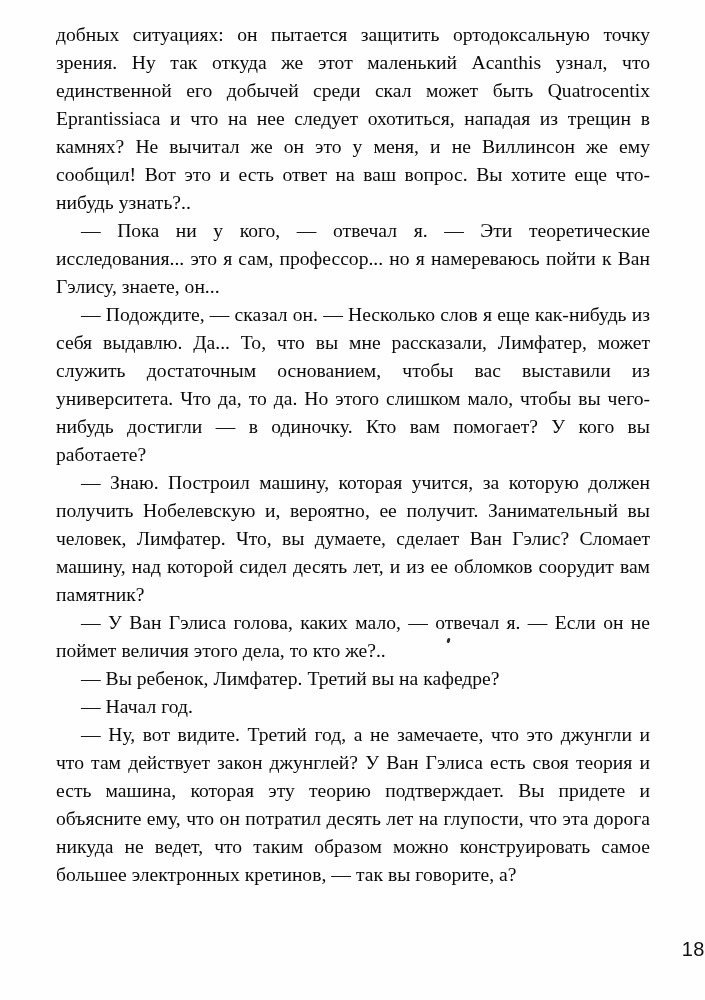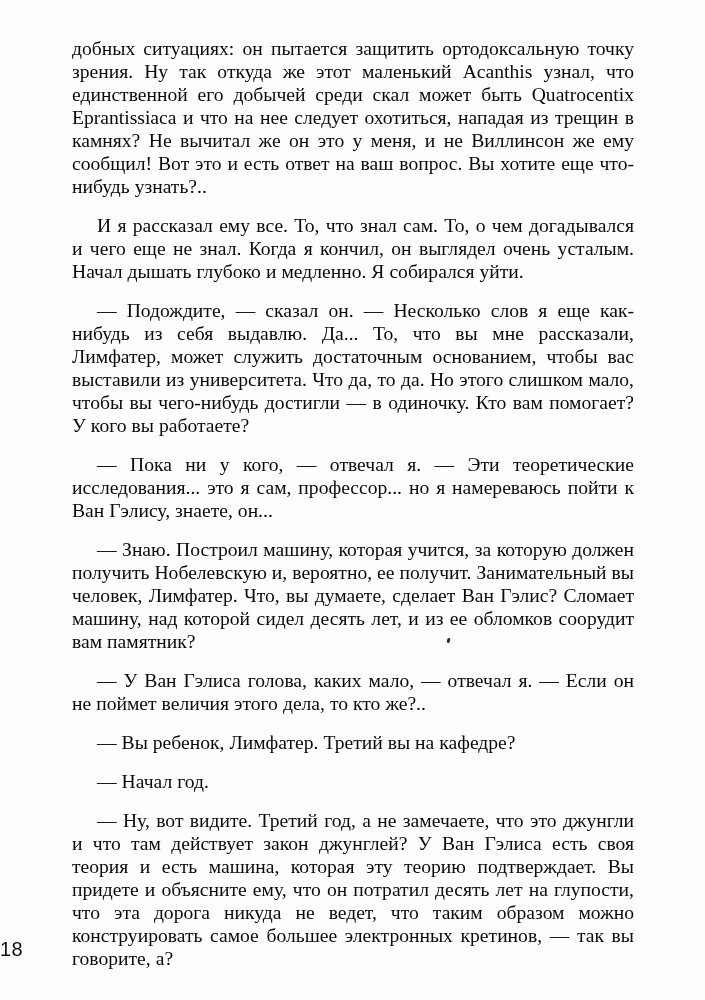--- a/index.html
+++ b/index.html
@@ -25,45 +25,45 @@
   }
 
   #textblock {
     position: absolute;
     left: 56px;
     top: 21px;
     width: 594px;
   }
 
   p.para {
-    margin: 16px;
+    margin: 0;
     padding: 0;
     text-align: justify;
     text-justify: inter-word;
     font-size: 19.6px;
-    line-height: 23px;
+    line-height: 28px;
     color: #0a0a0a;
     text-indent: 25px;
     -webkit-hyphens: none;
     hyphens: none;
     word-spacing: 0.1px;
   }
 
   p.para.nofirst {
     text-indent: 0;
   }
 
   
 
   #page-number {
     position: absolute;
     left: 0;
     top: 938px;
     width: 705px;
-    text-align: left;
+    text-align: right;
     font-family: "Liberation Sans", "DejaVu Sans", sans-serif;
     font-size: 20px;
     color: #111111;
     letter-spacing: 0.5px;
   }
 
   
   .speck {
     position: absolute;
     background: #2b2b2b;
@@ -77,23 +77,22 @@
     transform: rotate(18deg);
   }
 </style>
 </head>
 <body>
 
 <div id="page">
 
   <div id="textblock">
     <p class="para nofirst">добных ситуациях: он пытается защитить ортодоксальную точку зрения. Ну так откуда же этот маленький Acanthis узнал, что единственной его добычей среди скал может быть Quatrocentix Eprantissiaca и что на нее следует охотиться, нападая из трещин в камнях? Не вычитал же он это у меня, и не Виллинсон же ему сообщил! Вот это и есть ответ на ваш вопрос. Вы хотите еще что-нибудь узнать?..</p>
-    <p class="para">И я рассказал ему все. То, что знал сам. То, о чем догадывался и чего еще не знал. Когда я кончил, он выглядел очень усталым. Начал дышать глубоко и медленно. Я собирался уйти.</p>
+    <p class="para">— Пока ни у кого, — отвечал я. — Эти теоретические исследования... это я сам, профессор... но я намереваюсь пойти к Ван Гэлису, знаете, он...</p>
     <p class="para">— Подождите, — сказал он. — Несколько слов я еще как-нибудь из себя выдавлю. Да... То, что вы мне рассказали, Лимфатер, может служить достаточным основанием, чтобы вас выставили из университета. Что да, то да. Но этого слишком мало, чтобы вы чего-нибудь достигли — в одиночку. Кто вам помогает? У кого вы работаете?</p>
-    <p class="para">— Пока ни у кого, — отвечал я. — Эти теоретические исследования... это я сам, профессор... но я намереваюсь пойти к Ван Гэлису, знаете, он...</p>
     <p class="para">— Знаю. Построил машину, которая учится, за которую должен получить Нобелевскую и, вероятно, ее получит. Занимательный вы человек, Лимфатер. Что, вы думаете, сделает Ван Гэлис? Сломает машину, над которой сидел десять лет, и из ее обломков соорудит вам памятник?</p>
     <p class="para">— У Ван Гэлиса голова, каких мало, — отвечал я. — Если он не поймет величия этого дела, то кто же?..</p>
     <p class="para">— Вы ребенок, Лимфатер. Третий вы на кафедре?</p>
     <p class="para">— Начал год.</p>
     <p class="para">— Ну, вот видите. Третий год, а не замечаете, что это джунгли и что там действует закон джунглей? У Ван Гэлиса есть своя теория и есть машина, которая эту теорию подтверждает. Вы придете и объясните ему, что он потратил десять лет на глупости, что эта дорога никуда не ведет, что таким образом можно конструировать самое большее электронных кретинов, — так вы говорите, а?</p>
   </div>
 
   <div class="speck" id="speck-1"></div>
 
   <div id="page-number">18</div>

